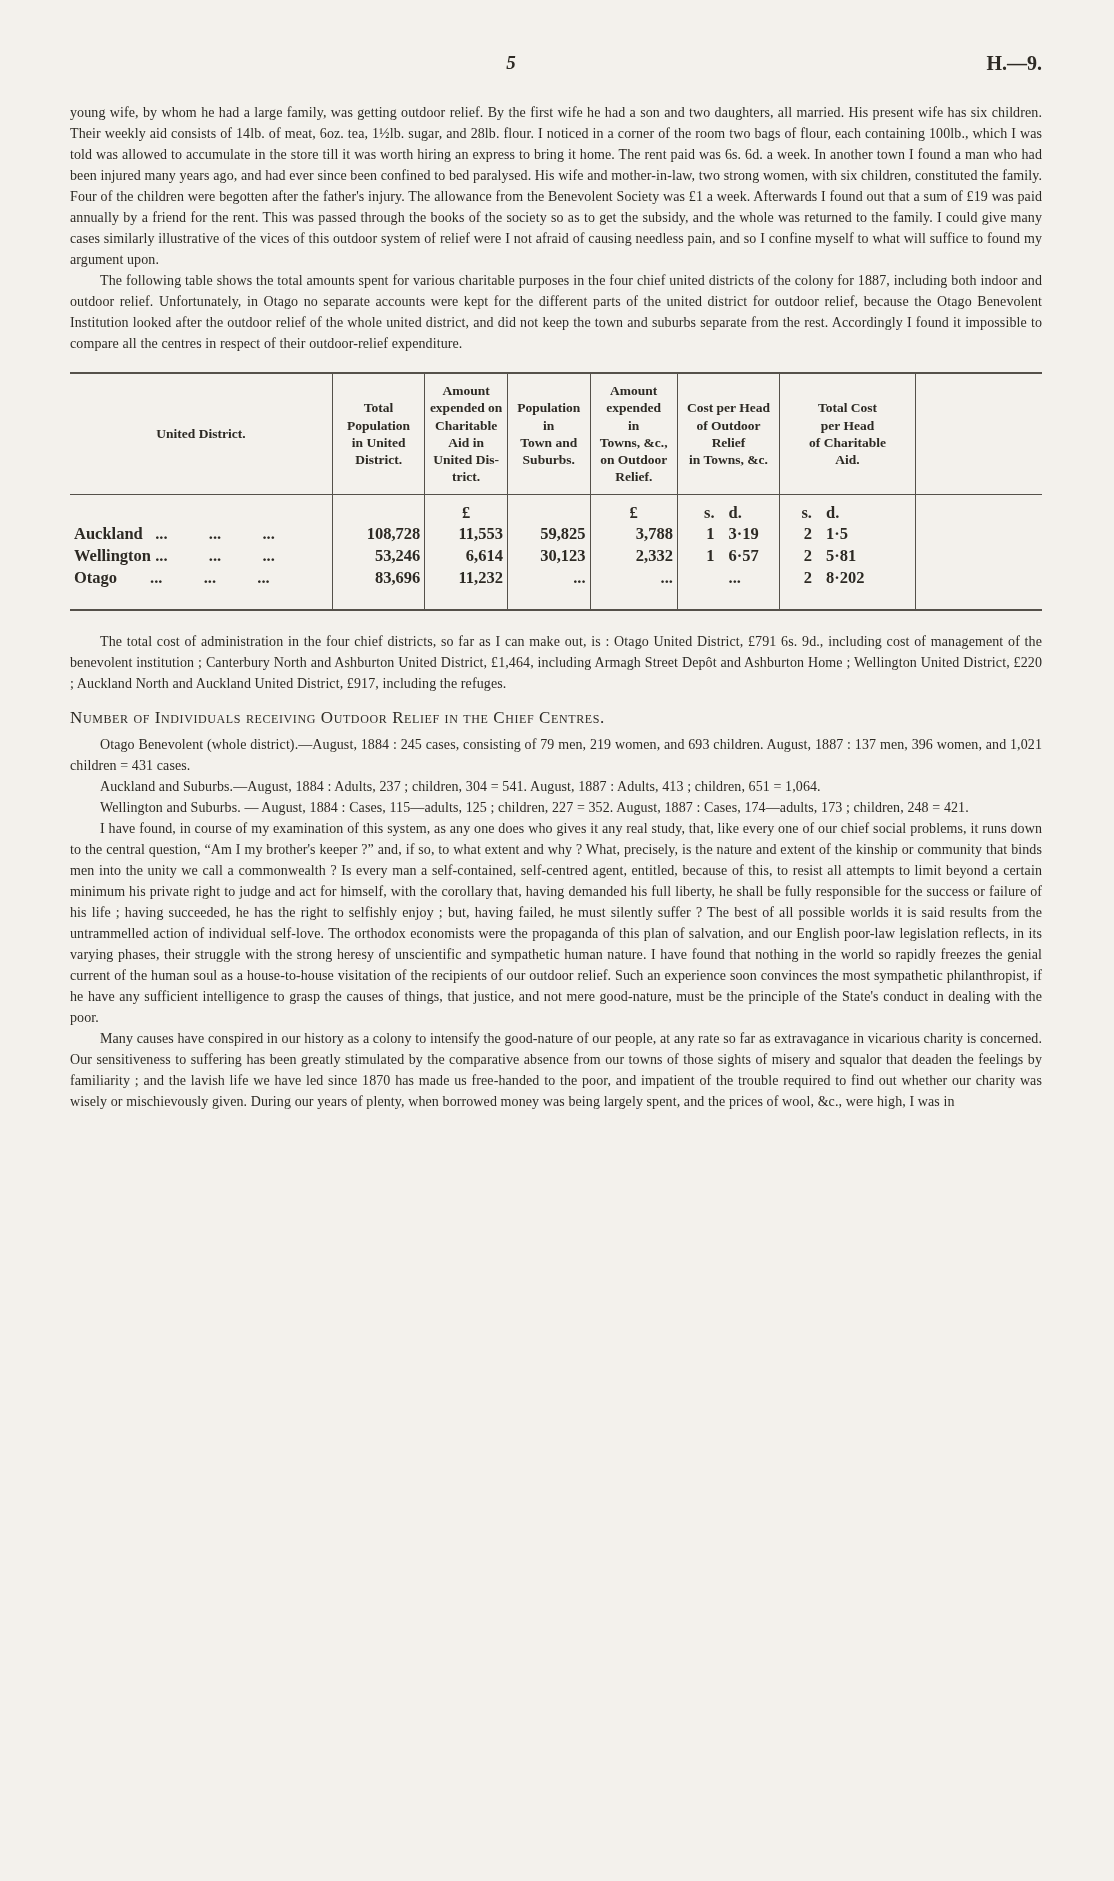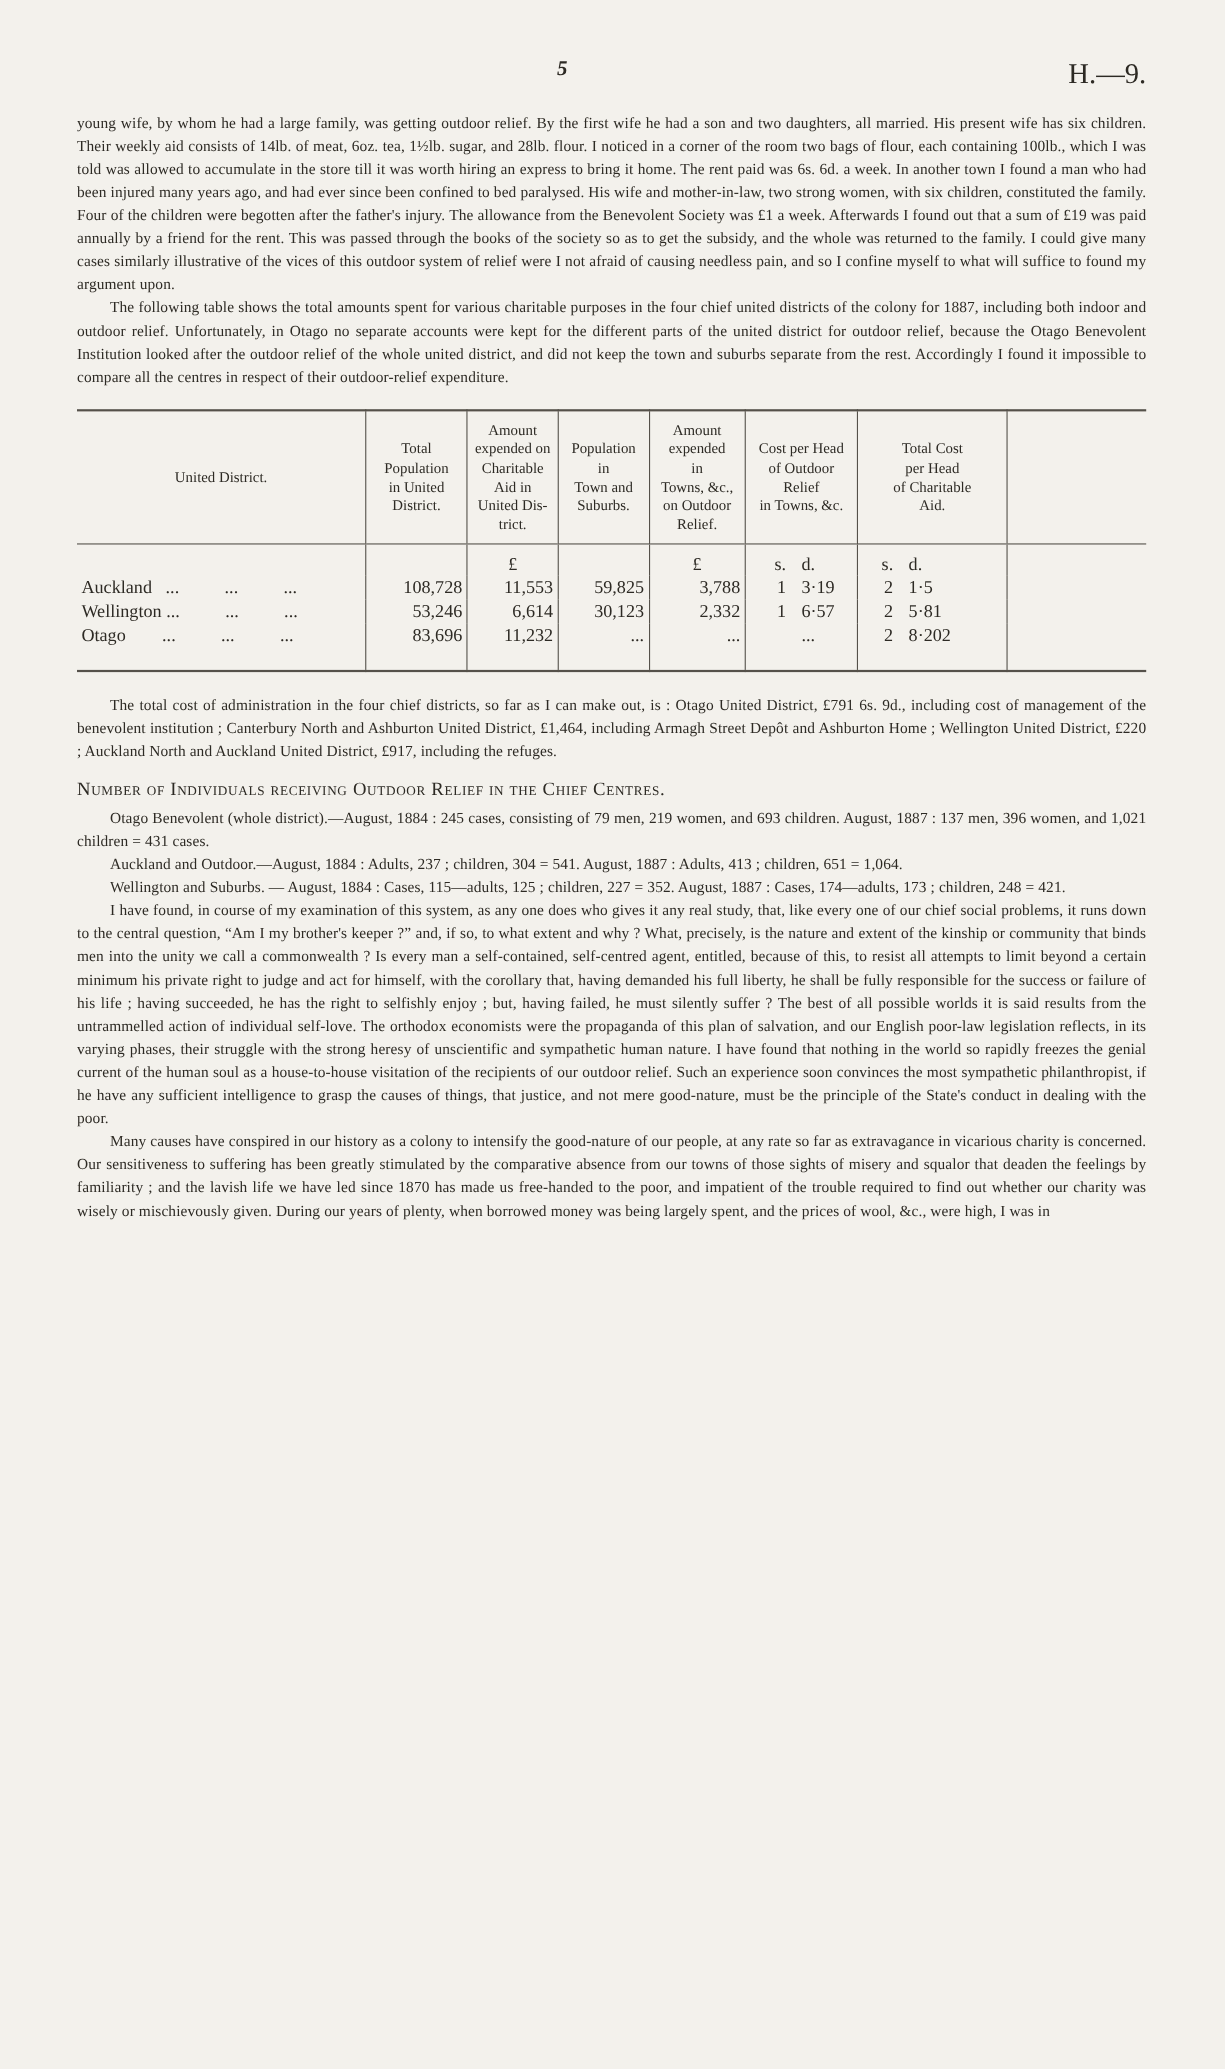--- a/index.html
+++ b/index.html
@@ -26,22 +26,22 @@
     position: absolute;
     left: 0; right: 90px;
     text-align: center;
     font-size: 19px;
     font-weight: bold;
     font-style: italic;
   }
   .docref {
     position: absolute;
     right: 0; top: 0;
-    font-size: 26px;
-    font-weight: normal;
+    font-size: 20px;
+    font-weight: bold;
   }
   .body-par {
     margin: 0;
     font-size: 14px;
     line-height: 21px;
     text-align: justify;
     text-indent: 30px;
     letter-spacing: 0.1px;
   }
   .no-indent { text-indent: 0; }
@@ -52,21 +52,21 @@
     border-collapse: collapse;
     table-layout: fixed;
     margin: 18px 0 20px 0;
     border-top: 2px solid #55514a;
     border-bottom: 2px solid #55514a;
     font-size: 16.5px;
   }
   table.stats thead tr { border-bottom: 1.2px solid #55514a; }
   table.stats th, table.stats td {
     border-left: 1px solid #55514a;
-    font-weight: normal;
+    font-weight: bold;
     vertical-align: middle;
   }
   table.stats th:first-child, table.stats td:first-child { border-left: none; }
   table.stats th {
     white-space: pre-line;
     text-align: center;
     font-size: 13.5px;
     line-height: 1.28;
     padding: 8px 3px;
   }
@@ -192,19 +192,19 @@
         <td class="filler"></td>
       </tr>
     </tbody>
   </table>
 
   <p class="body-par">The total cost of administration in the four chief districts, so far as I can make out, is : Otago United District, £791 6s. 9d., including cost of management of the benevolent institution ; Canterbury North and Ashburton United District, £1,464, including Armagh Street Depôt and Ashburton Home ; Wellington United District, £220 ; Auckland North and Auckland United District, £917, including the refuges.</p>
 
   <h2 class="section-heading">Number of Individuals receiving Outdoor Relief in the Chief Centres.</h2>
 
   <p class="body-par case"><span class="lead">Otago Benevolent (whole district).</span><span>—August, 1884 : 245 cases, consisting of 79 men, 219 women, and 693 children. August, 1887 : 137 men, 396 women, and 1,021 children = 431 cases.</span></p>
-  <p class="body-par case"><span class="lead">Auckland and Outdoor.</span><span>—August, 1884 : Adults, 237 ; children, 304 = 541. August, 1887 : Adults, 413 ; children, 651 = 1,064.</span></p>
+  <p class="body-par case"><span class="lead">Auckland and Suburbs.</span><span>—August, 1884 : Adults, 237 ; children, 304 = 541. August, 1887 : Adults, 413 ; children, 651 = 1,064.</span></p>
   <p class="body-par case"><span class="lead">Wellington and Suburbs.</span><span> — August, 1884 : Cases, 115—adults, 125 ; children, 227 = 352. August, 1887 : Cases, 174—adults, 173 ; children, 248 = 421.</span></p>
 
   <p class="body-par">I have found, in course of my examination of this system, as any one does who gives it any real study, that, like every one of our chief social problems, it runs down to the central question, “Am I my brother's keeper ?” and, if so, to what extent and why ? What, precisely, is the nature and extent of the kinship or community that binds men into the unity we call a commonwealth ? Is every man a self-contained, self-centred agent, entitled, because of this, to resist all attempts to limit beyond a certain minimum his private right to judge and act for himself, with the corollary that, having demanded his full liberty, he shall be fully responsible for the success or failure of his life ; having succeeded, he has the right to selfishly enjoy ; but, having failed, he must silently suffer ? The best of all possible worlds it is said results from the untrammelled action of individual self-love. The orthodox economists were the propaganda of this plan of salvation, and our English poor-law legislation reflects, in its varying phases, their struggle with the strong heresy of unscientific and sympathetic human nature. I have found that nothing in the world so rapidly freezes the genial current of the human soul as a house-to-house visitation of the recipients of our outdoor relief. Such an experience soon convinces the most sympathetic philanthropist, if he have any sufficient intelligence to grasp the causes of things, that justice, and not mere good-nature, must be the principle of the State's conduct in dealing with the poor.</p>
   <p class="body-par">Many causes have conspired in our history as a colony to intensify the good-nature of our people, at any rate so far as extravagance in vicarious charity is concerned. Our sensitiveness to suffering has been greatly stimulated by the comparative absence from our towns of those sights of misery and squalor that deaden the feelings by familiarity ; and the lavish life we have led since 1870 has made us free-handed to the poor, and impatient of the trouble required to find out whether our charity was wisely or mischievously given. During our years of plenty, when borrowed money was being largely spent, and the prices of wool, &amp;c., were high, I was in</p>
 
 </div>
 
 </body></html>

